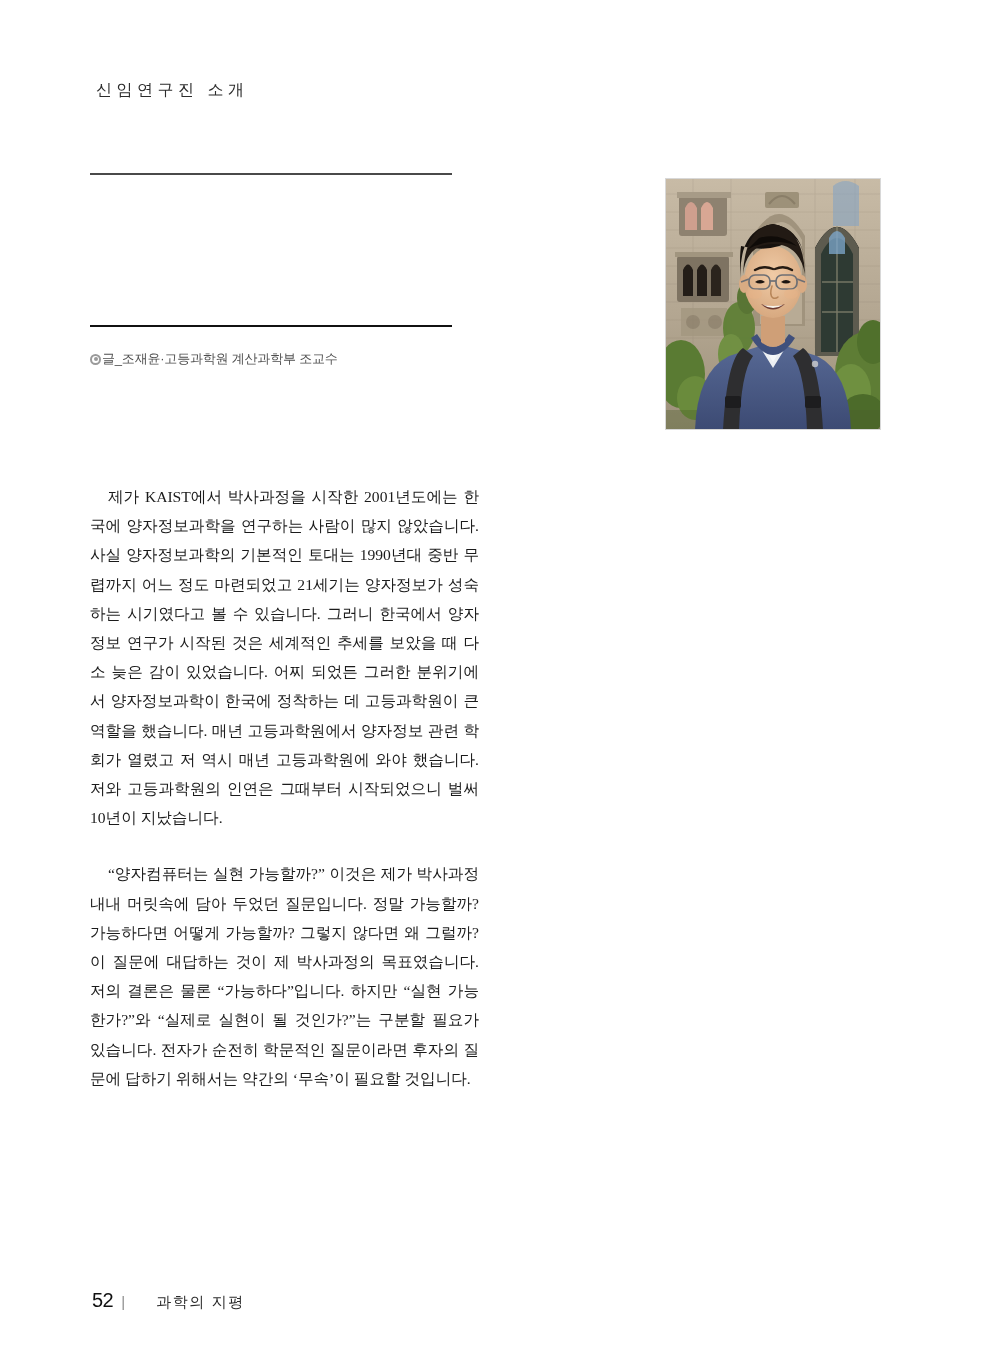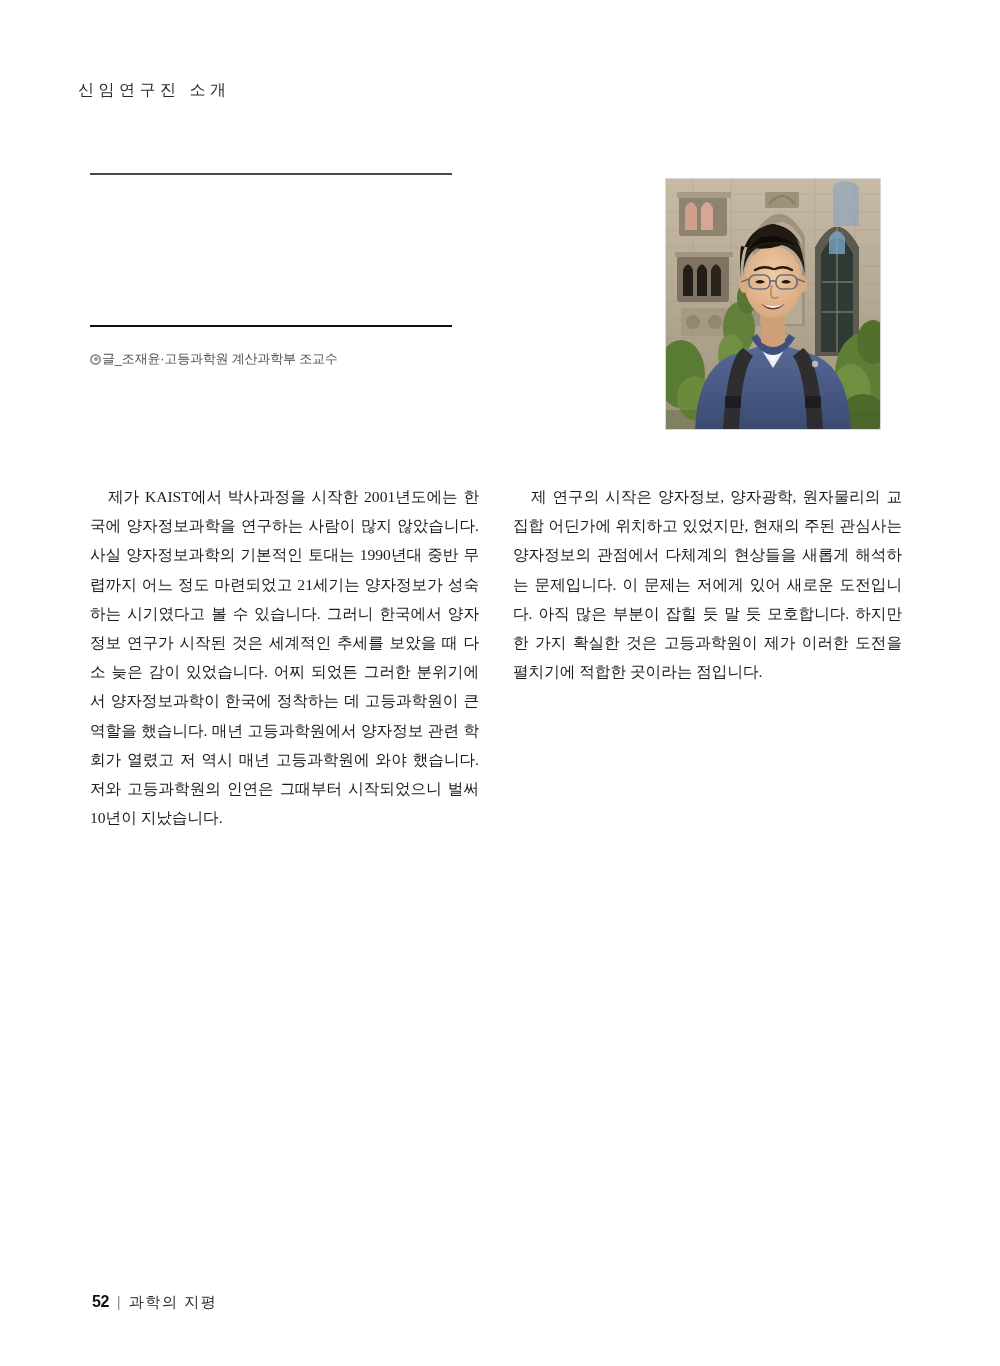--- a/index.html
+++ b/index.html
@@ -19,21 +19,21 @@
 
   .page {
     position: absolute;
     inset: 0;
     background: #ffffff;
   }
 
   
   .kicker {
     position: absolute;
-    left: 78px;
+    left: 96px;
     top: 80px;
     font-family: "Liberation Sans", "DejaVu Sans", sans-serif;
     font-size: 16px;
     font-weight: 500;
     letter-spacing: 4.5px;
     color: #2b2b2b;
     white-space: nowrap;
   }
 
   
@@ -144,34 +144,35 @@
     position: absolute;
     left: 92px;
     bottom: 54px;
     display: flex;
     align-items: baseline;
     gap: 8px;
     font-family: "Liberation Sans", "DejaVu Sans", sans-serif;
     white-space: nowrap;
   }
   .footer-page {
-    font-size: 16px;
-    font-weight: bold;
+    font-size: 20px;
+    font-weight: normal;
     color: #111111;
     letter-spacing: -0.5px;
   }
   .footer-sep {
     font-size: 15px;
     color: #8d8d8d;
     font-weight: 400;
   }
   .footer-name {
     font-size: 15px;
     color: #2b2b2b;
     letter-spacing: 1.6px;
+    margin-left: 23px;
   }
 </style>
 </head>
 <body>
 
 <div class="page">
 
   <div class="kicker">신임연구진 소개</div>
 
   <div class="rule rule-top"></div>
@@ -334,23 +335,23 @@
         <ellipse cx="90" cy="116" rx="7" ry="5" fill="#e9b488" opacity="0.45"></ellipse>
         <ellipse cx="126" cy="116" rx="7" ry="5" fill="#e9b488" opacity="0.45"></ellipse>
       </g>
       <rect x="0.5" y="0.5" width="215" height="251" fill="none" stroke="#d8d8d8" stroke-width="1"></rect>
     </svg>
   </div>
 
   <div class="columns">
     <div class="col">
       <p>제가 KAIST에서 박사과정을 시작한 2001년도에는 한국에 양자정보과학을 연구하는 사람이 많지 않았습니다. 사실 양자정보과학의 기본적인 토대는 1990년대 중반 무렵까지 어느 정도 마련되었고 21세기는 양자정보가 성숙하는 시기였다고 볼 수 있습니다. 그러니 한국에서 양자정보 연구가 시작된 것은 세계적인 추세를 보았을 때 다소 늦은 감이 있었습니다. 어찌 되었든 그러한 분위기에서 양자정보과학이 한국에 정착하는 데 고등과학원이 큰 역할을 했습니다. 매년 고등과학원에서 양자정보 관련 학회가 열렸고 저 역시 매년 고등과학원에 와야 했습니다. 저와 고등과학원의 인연은 그때부터 시작되었으니 벌써 10년이 지났습니다.</p>
+      <p>“양자컴퓨터는 실현 가능할까?” 이것은 제가 박사과정 내내 머릿속에 담아 두었던 질문입니다. 정말 가능할까? 가능하다면 어떻게 가능할까? 그렇지 않다면 왜 그럴까? 이 질문에 대답하는 것이 제 박사과정의 목표였습니다. 저의 결론은 물론 “가능하다”입니다. 하지만 “실현 가능한가?”와 “실제로 실현이 될 것인가?”는 구분할 필요가 있습니다. 전자가 순전히 학문적인 질문이라면 후자의 질문에 답하기 위해서는 약간의 ‘무속’이 필요할 것입니다.</p>
     </div>
     <div class="col">
-      <p>제 연구의 시작은 양자정보, 양자광학, 원자물리의 교집합 어딘가에 위치하고 있었지만, 현재의 주된 관심사는 양자정보의 관점에서 다체계의 현상들을 새롭게 해석하는 문제입니다. 이 문제는 저에게 있어 새로운 도전입니다. 아직 많은 부분이 잡힐 듯 말 듯 모호합니다. 하지만 한 가지 확실한 것은 고등과학원이 제가 이러한 도전을 펼치기에 적합한 곳이라는 점입니다.</p>
     </div>
   </div>
 
   <div class="footer">
     <span class="footer-page">52</span>
     <span class="footer-sep">|</span>
     <span class="footer-name">과학의 지평</span>
   </div>
 
 </div>

